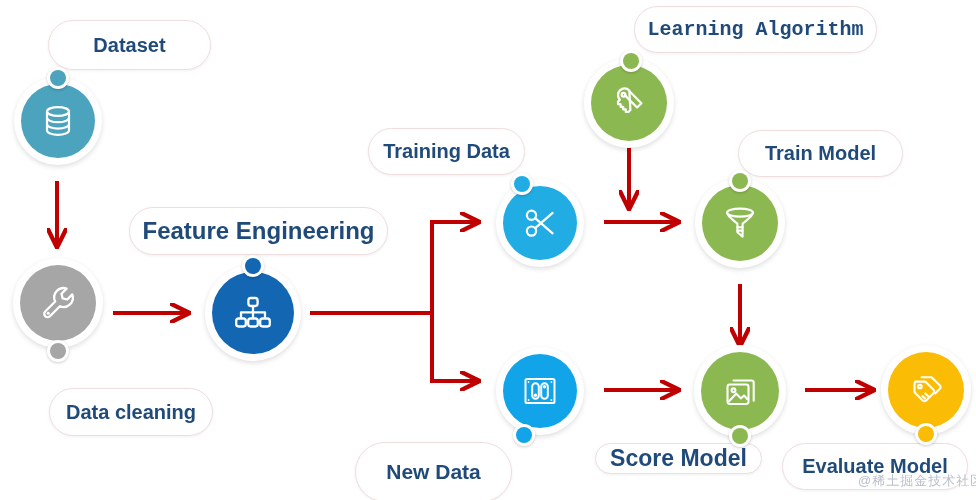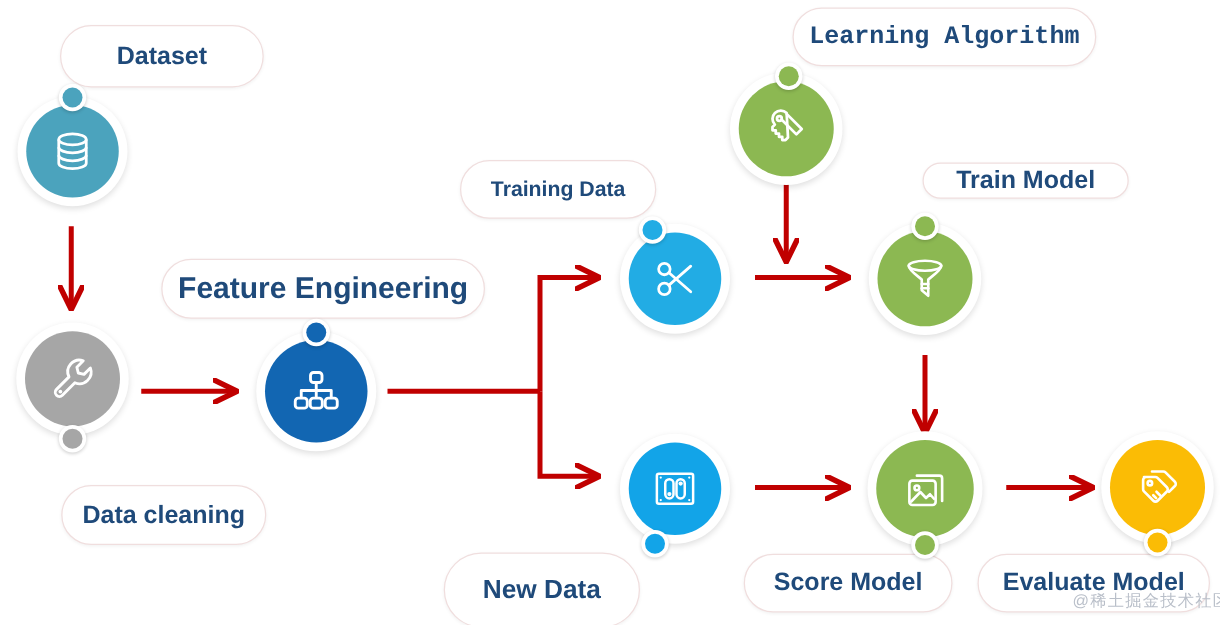--- a/index.html
+++ b/index.html
@@ -98,37 +98,37 @@
   </div>
 
   <div class="pill" style="left:49px;top:388px;width:164px;height:48px;font-size:20px;">
     <span>Data cleaning</span>
   </div>
 
   <div class="pill" style="left:129px;top:207px;width:259px;height:48px;font-size:24px;">
     <span>Feature Engineering</span>
   </div>
 
-  <div class="pill" style="left:368px;top:128px;width:157px;height:47px;font-size:17px;">
+  <div class="pill" style="left:368px;top:128px;width:157px;height:47px;font-size:20px;">
     <span>Training Data</span>
   </div>
 
   <div class="pill" style="left:355px;top:442px;width:157px;height:60px;font-size:21px;">
     <span>New Data</span>
   </div>
 
   <div class="pill" style="left:634px;top:6px;width:243px;height:47px;font-size:20px;font-family:Liberation Mono, monospace;">
     <span>Learning Algorithm</span>
   </div>
 
-  <div class="pill" style="left:738px;top:130px;width:165px;height:29px;font-size:20px;align-items:center;">
+  <div class="pill" style="left:738px;top:130px;width:165px;height:47px;font-size:20px;align-items:center;">
     <span>Train Model</span>
   </div>
 
-  <div class="pill" style="left:595px;top:443px;width:167px;height:47px;font-size:20px;text-align:center;">
+  <div class="pill" style="left:595px;top:443px;width:167px;height:31px;font-size:23px;text-align:center;">
     <span>Score Model</span>
   </div>
 
   <div class="pill" style="left:782px;top:443px;width:186px;height:47px;font-size:20px;">
     <span>Evaluate Model</span>
   </div>
 
   <div class="node" style="left:14px;top:77px;width:88px;height:88px;">
     <div class="disc" style="width:74px;height:74px;background:#4ba3bd;">
       <svg width="40" height="40" viewBox="0 0 40 40" fill="none" stroke="#ffffff" stroke-width="2.2">

